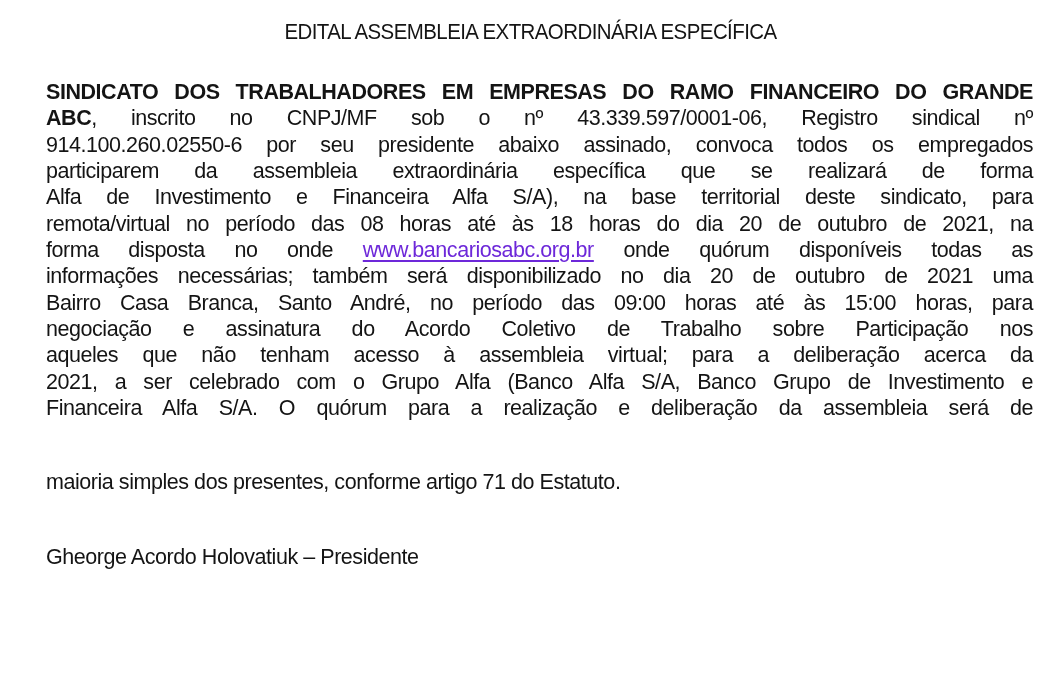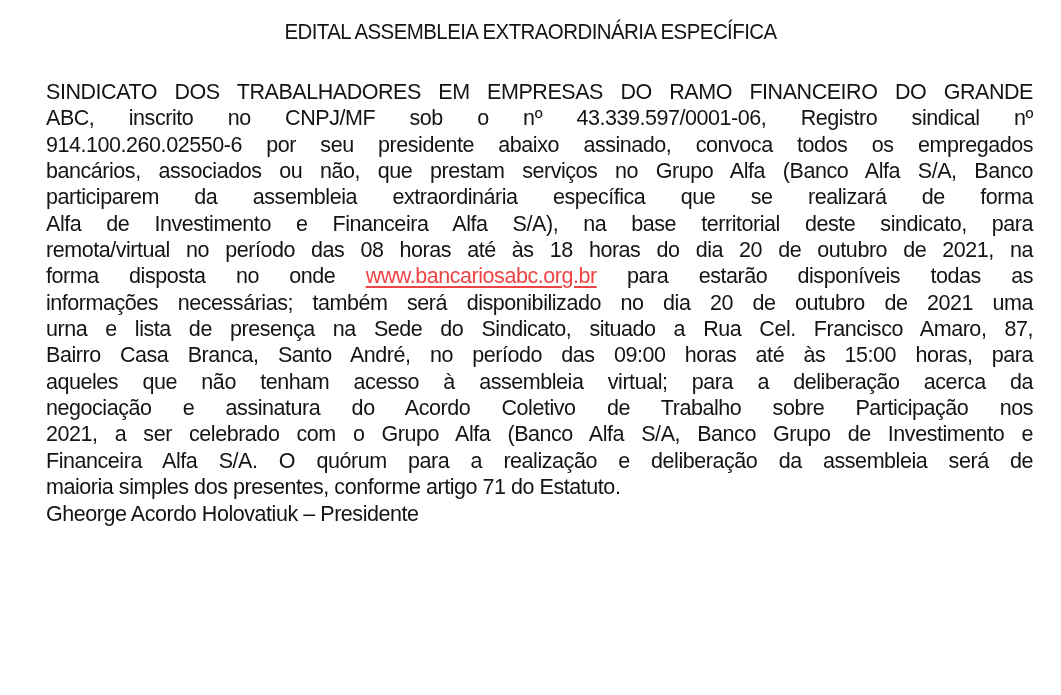--- a/index.html
+++ b/index.html
@@ -3,40 +3,38 @@
 <meta charset="utf-8">
 <style>
   html, body { margin: 0; padding: 0; background: #ffffff; }
   body { width: 1061px; height: 695px; position: relative; overflow: hidden;
          font-family: "Liberation Sans", sans-serif; color: #141414; }
   .title { position: absolute; top: 19px; left: 0; width: 1061px; text-align: center;
            font-size: 22px; letter-spacing: -0.6px; transform: scaleX(0.93); transform-origin: center; }
   .body { position: absolute; top: 79px; left: 46px; width: 987px; }
   .line { height: 26.35px; line-height: 26.35px; font-size: 21.5px; white-space: nowrap;
           text-align: justify; text-align-last: justify; letter-spacing: -0.45px; }
-  .line.last { text-align-last: left; }
-  .line .bold { font-weight: normal; }
-  .line a { color: #ef4444; text-decoration: underline; text-underline-offset: 3px; }
+  .line.last { text-align-last: left; margin-top: 48px; }
+  .line .bold { font-weight: bold; }
+  .line a { color: #6d28d9; text-decoration: underline; text-underline-offset: 3px; }
 </style>
 </head>
 <body>
 
 <div class="title">EDITAL ASSEMBLEIA EXTRAORDINÁRIA ESPECÍFICA</div>
 
 <div class="body">
   <div class="line"><span class="bold">SINDICATO DOS TRABALHADORES EM EMPRESAS DO RAMO FINANCEIRO DO GRANDE</span></div>
   <div class="line"><span class="bold">ABC</span><span>, inscrito no CNPJ/MF sob o nº 43.339.597/0001-06, Registro sindical nº</span></div>
   <div class="line">914.100.260.02550-6 por seu presidente abaixo assinado, convoca todos os empregados</div>
-  <div class="line">bancários, associados ou não, que prestam serviços no Grupo Alfa (Banco Alfa S/A, Banco</div>
   <div class="line">participarem da assembleia extraordinária específica que se realizará de forma</div>
   <div class="line">Alfa de Investimento e Financeira Alfa S/A), na base territorial deste sindicato, para</div>
   <div class="line">remota/virtual no período das 08 horas até às 18 horas do dia 20 de outubro de 2021, na</div>
-  <div class="line"><span>forma disposta no onde</span> <a>www.bancariosabc.org.br</a> <span>para estarão disponíveis todas as</span></div>
+  <div class="line"><span>forma disposta no onde</span> <a>www.bancariosabc.org.br</a> <span>onde quórum disponíveis todas as</span></div>
   <div class="line">informações necessárias; também será disponibilizado no dia 20 de outubro de 2021 uma</div>
-  <div class="line">urna e lista de presença na Sede do Sindicato, situado a Rua Cel. Francisco Amaro, 87,</div>
   <div class="line">Bairro Casa Branca, Santo André, no período das 09:00 horas até às 15:00 horas, para</div>
+  <div class="line">negociação e assinatura do Acordo Coletivo de Trabalho sobre Participação nos</div>
   <div class="line">aqueles que não tenham acesso à assembleia virtual; para a deliberação acerca da</div>
-  <div class="line">negociação e assinatura do Acordo Coletivo de Trabalho sobre Participação nos</div>
   <div class="line">2021, a ser celebrado com o Grupo Alfa (Banco Alfa S/A, Banco Grupo de Investimento e</div>
   <div class="line">Financeira Alfa S/A. O quórum para a realização e deliberação da assembleia será de</div>
   <div class="line last">maioria simples dos presentes, conforme artigo 71 do Estatuto.</div>
   <div class="line last">Gheorge Acordo Holovatiuk – Presidente</div>
 </div>
 
 </body></html>

